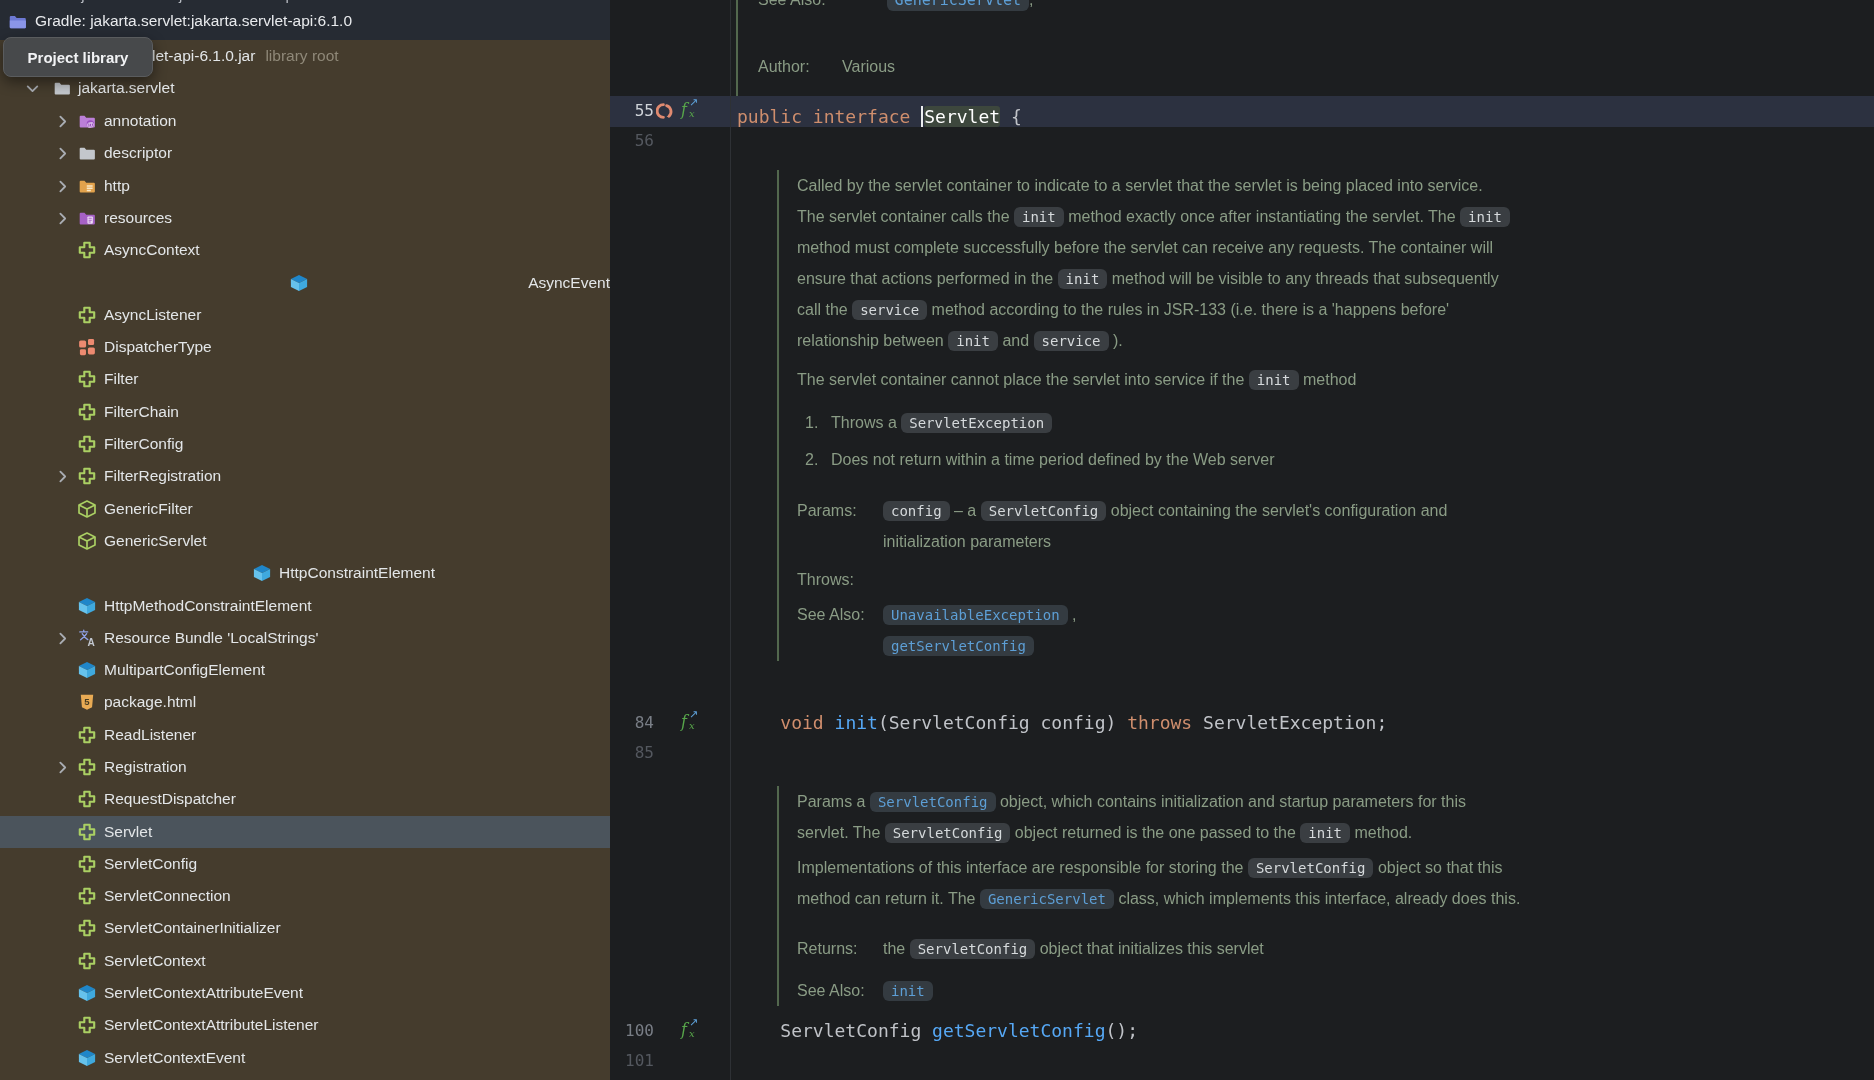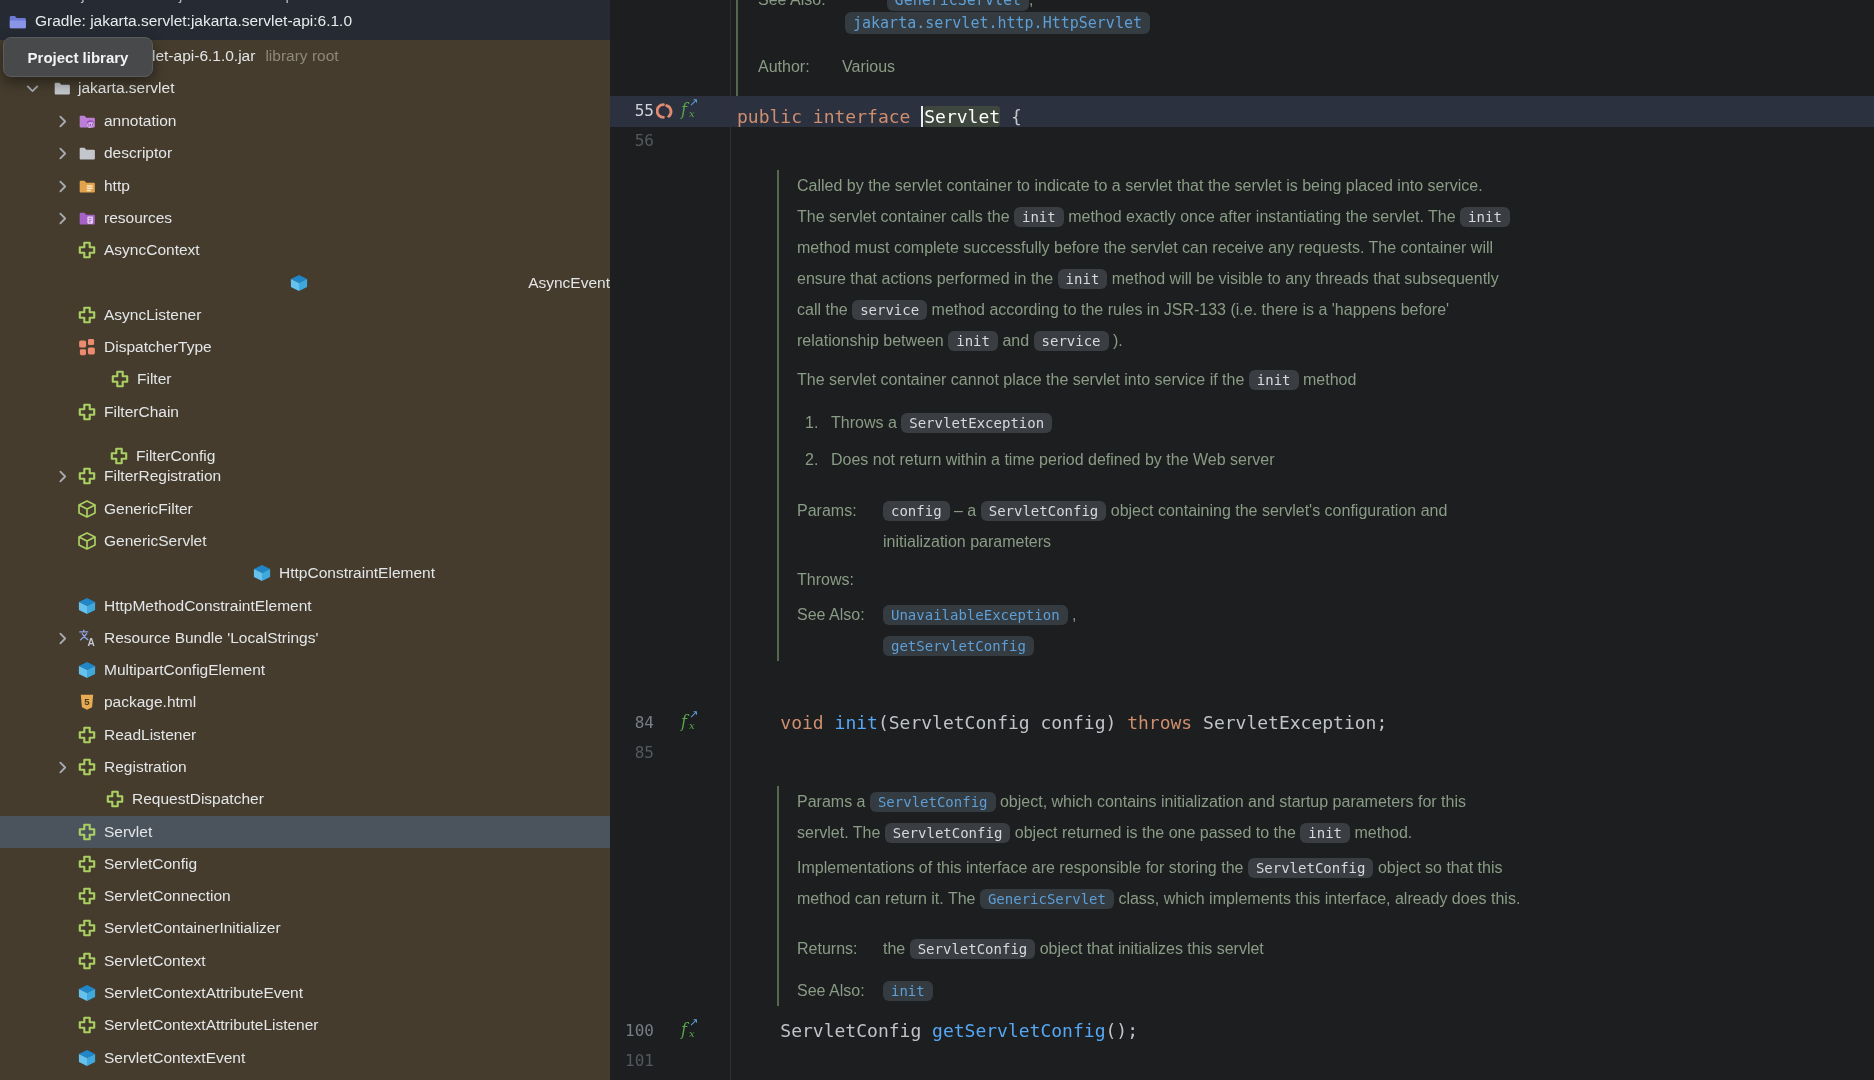--- a/index.html
+++ b/index.html
@@ -180,35 +180,35 @@
           <span class="ticon"><svg viewBox="0 0 16 16">
               <g fill="#ed8a70">
                 <rect x="1" y="2.2" width="6.2" height="6.2" rx="1.4"></rect>
                 <rect x="8.9" y="0.8" width="5.4" height="5.4" rx="1.2"></rect>
                 <rect x="1.7" y="9.9" width="5.4" height="5.4" rx="1.2"></rect>
                 <rect x="8.8" y="8.4" width="6.2" height="6.2" rx="1.4"></rect>
               </g>
             </svg></span>
           <span class="tlabel">DispatcherType</span>
         </div>
-        <div class="tree-row" style="top: 363px; margin-left: 33px;">
+        <div class="tree-row" style="top: 363px;">
           <span class="spacer"></span>
           <span class="ticon"><svg viewBox="0 0 16 16">
               <path d="M5.6 1.6h4.8v4h4v4.8h-4v4H5.6v-4h-4V5.6h4z" fill="none" stroke="#aacf63" stroke-width="1.9" stroke-linejoin="round"></path>
             </svg></span>
           <span class="tlabel">Filter</span>
         </div>
         <div class="tree-row" style="top: 396px;">
           <span class="spacer"></span>
           <span class="ticon"><svg viewBox="0 0 16 16">
               <path d="M5.6 1.6h4.8v4h4v4.8h-4v4H5.6v-4h-4V5.6h4z" fill="none" stroke="#aacf63" stroke-width="1.9" stroke-linejoin="round"></path>
             </svg></span>
           <span class="tlabel">FilterChain</span>
         </div>
-        <div class="tree-row" style="top: 440px; margin-left: 32px;">
+        <div class="tree-row" style="top: 428px;">
           <span class="spacer"></span>
           <span class="ticon"><svg viewBox="0 0 16 16">
               <path d="M5.6 1.6h4.8v4h4v4.8h-4v4H5.6v-4h-4V5.6h4z" fill="none" stroke="#aacf63" stroke-width="1.9" stroke-linejoin="round"></path>
             </svg></span>
           <span class="tlabel">FilterConfig</span>
         </div>
         <div class="tree-row" style="top: 460px;">
           <span class="chev"><svg viewBox="0 0 16 16">
               <path d="M6 3.5 10.5 8 6 12.5" fill="none" stroke="#a9adb3" stroke-width="1.7" stroke-linecap="round" stroke-linejoin="round"></path>
             </svg></span>
@@ -287,21 +287,21 @@
         </div>
         <div class="tree-row" style="top: 751px;">
           <span class="chev"><svg viewBox="0 0 16 16">
               <path d="M6 3.5 10.5 8 6 12.5" fill="none" stroke="#a9adb3" stroke-width="1.7" stroke-linecap="round" stroke-linejoin="round"></path>
             </svg></span>
           <span class="ticon"><svg viewBox="0 0 16 16">
               <path d="M5.6 1.6h4.8v4h4v4.8h-4v4H5.6v-4h-4V5.6h4z" fill="none" stroke="#aacf63" stroke-width="1.9" stroke-linejoin="round"></path>
             </svg></span>
           <span class="tlabel">Registration</span>
         </div>
-        <div class="tree-row" style="top: 783px; padding-left: 28px;">
+        <div class="tree-row" style="top: 783px;">
           <span class="spacer"></span>
           <span class="ticon"><svg viewBox="0 0 16 16">
               <path d="M5.6 1.6h4.8v4h4v4.8h-4v4H5.6v-4h-4V5.6h4z" fill="none" stroke="#aacf63" stroke-width="1.9" stroke-linejoin="round"></path>
             </svg></span>
           <span class="tlabel">RequestDispatcher</span>
         </div>
         <div class="tree-row selected" style="top: 816px;">
           <span class="spacer"></span>
           <span class="ticon"><svg viewBox="0 0 16 16">
               <path d="M5.6 1.6h4.8v4h4v4.8h-4v4H5.6v-4h-4V5.6h4z" fill="none" stroke="#aacf63" stroke-width="1.9" stroke-linejoin="round"></path>
@@ -367,23 +367,20 @@
   <div id="editor">
     <div id="caret-band"></div>
     <div id="gutter-sep"></div>
     <div id="classdoc-border"></div>
 
     <div class="topdoc-row" style="top:-15px">
       <span class="doc-label">See Also:</span>
       <span style="width:61px"></span>
       <span class="chip link topchip">GenericServlet</span>
       <span class="doc-label">,</span>
-    </div>
-    <div class="topdoc-row" style="top:8px;left:235px">
-      <span class="chip link topchip">jakarta.servlet.http.HttpServlet</span>
     </div>
     <div class="topdoc-row" style="top:52px">
       <span class="doc-label" style="width:84px">Author:</span>
       <span class="doc-label">Various</span>
     </div>
 
     <div id="code-layer">
         <div class="lnum num-cur" style="top: 96px;">55</div>
         <span class="g-icon" style="top: 102px; left: 46px;"><svg viewBox="0 0 16 16">
             <path d="M6.6 2.4a5.6 5.6 0 0 0 0 11.2" fill="none" stroke="#e08a70" stroke-width="2.5" stroke-linecap="round"></path>

